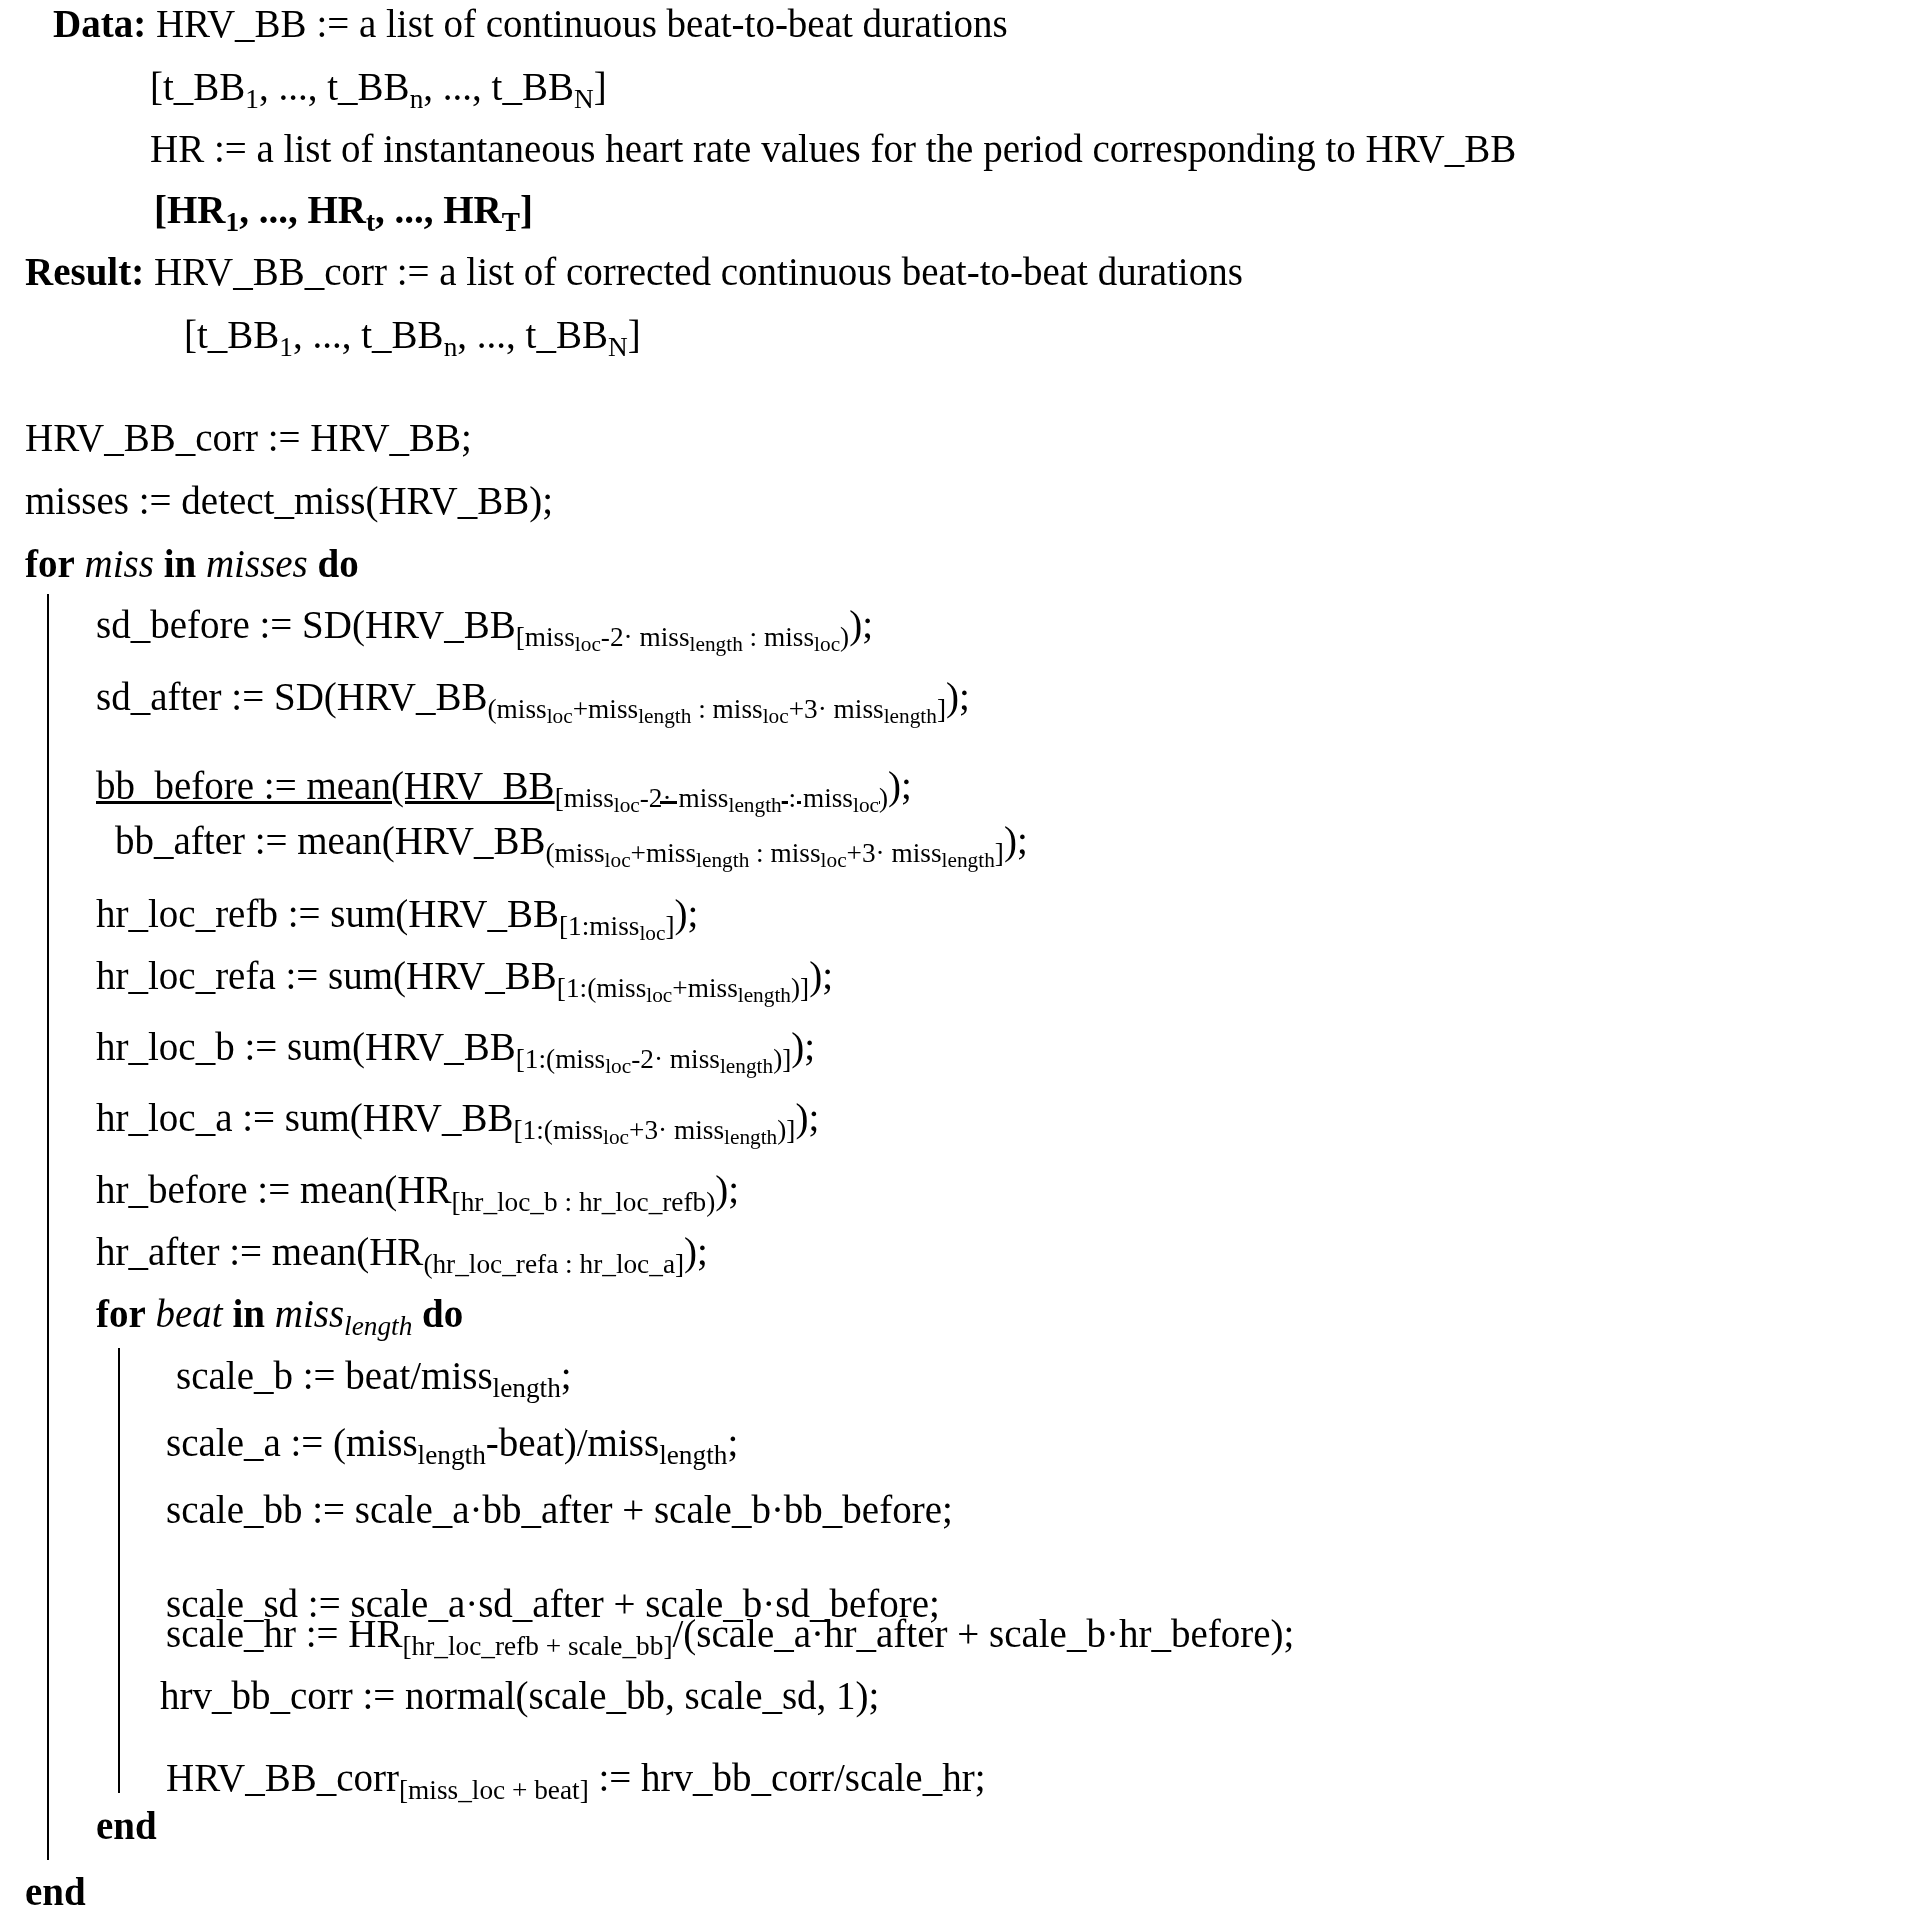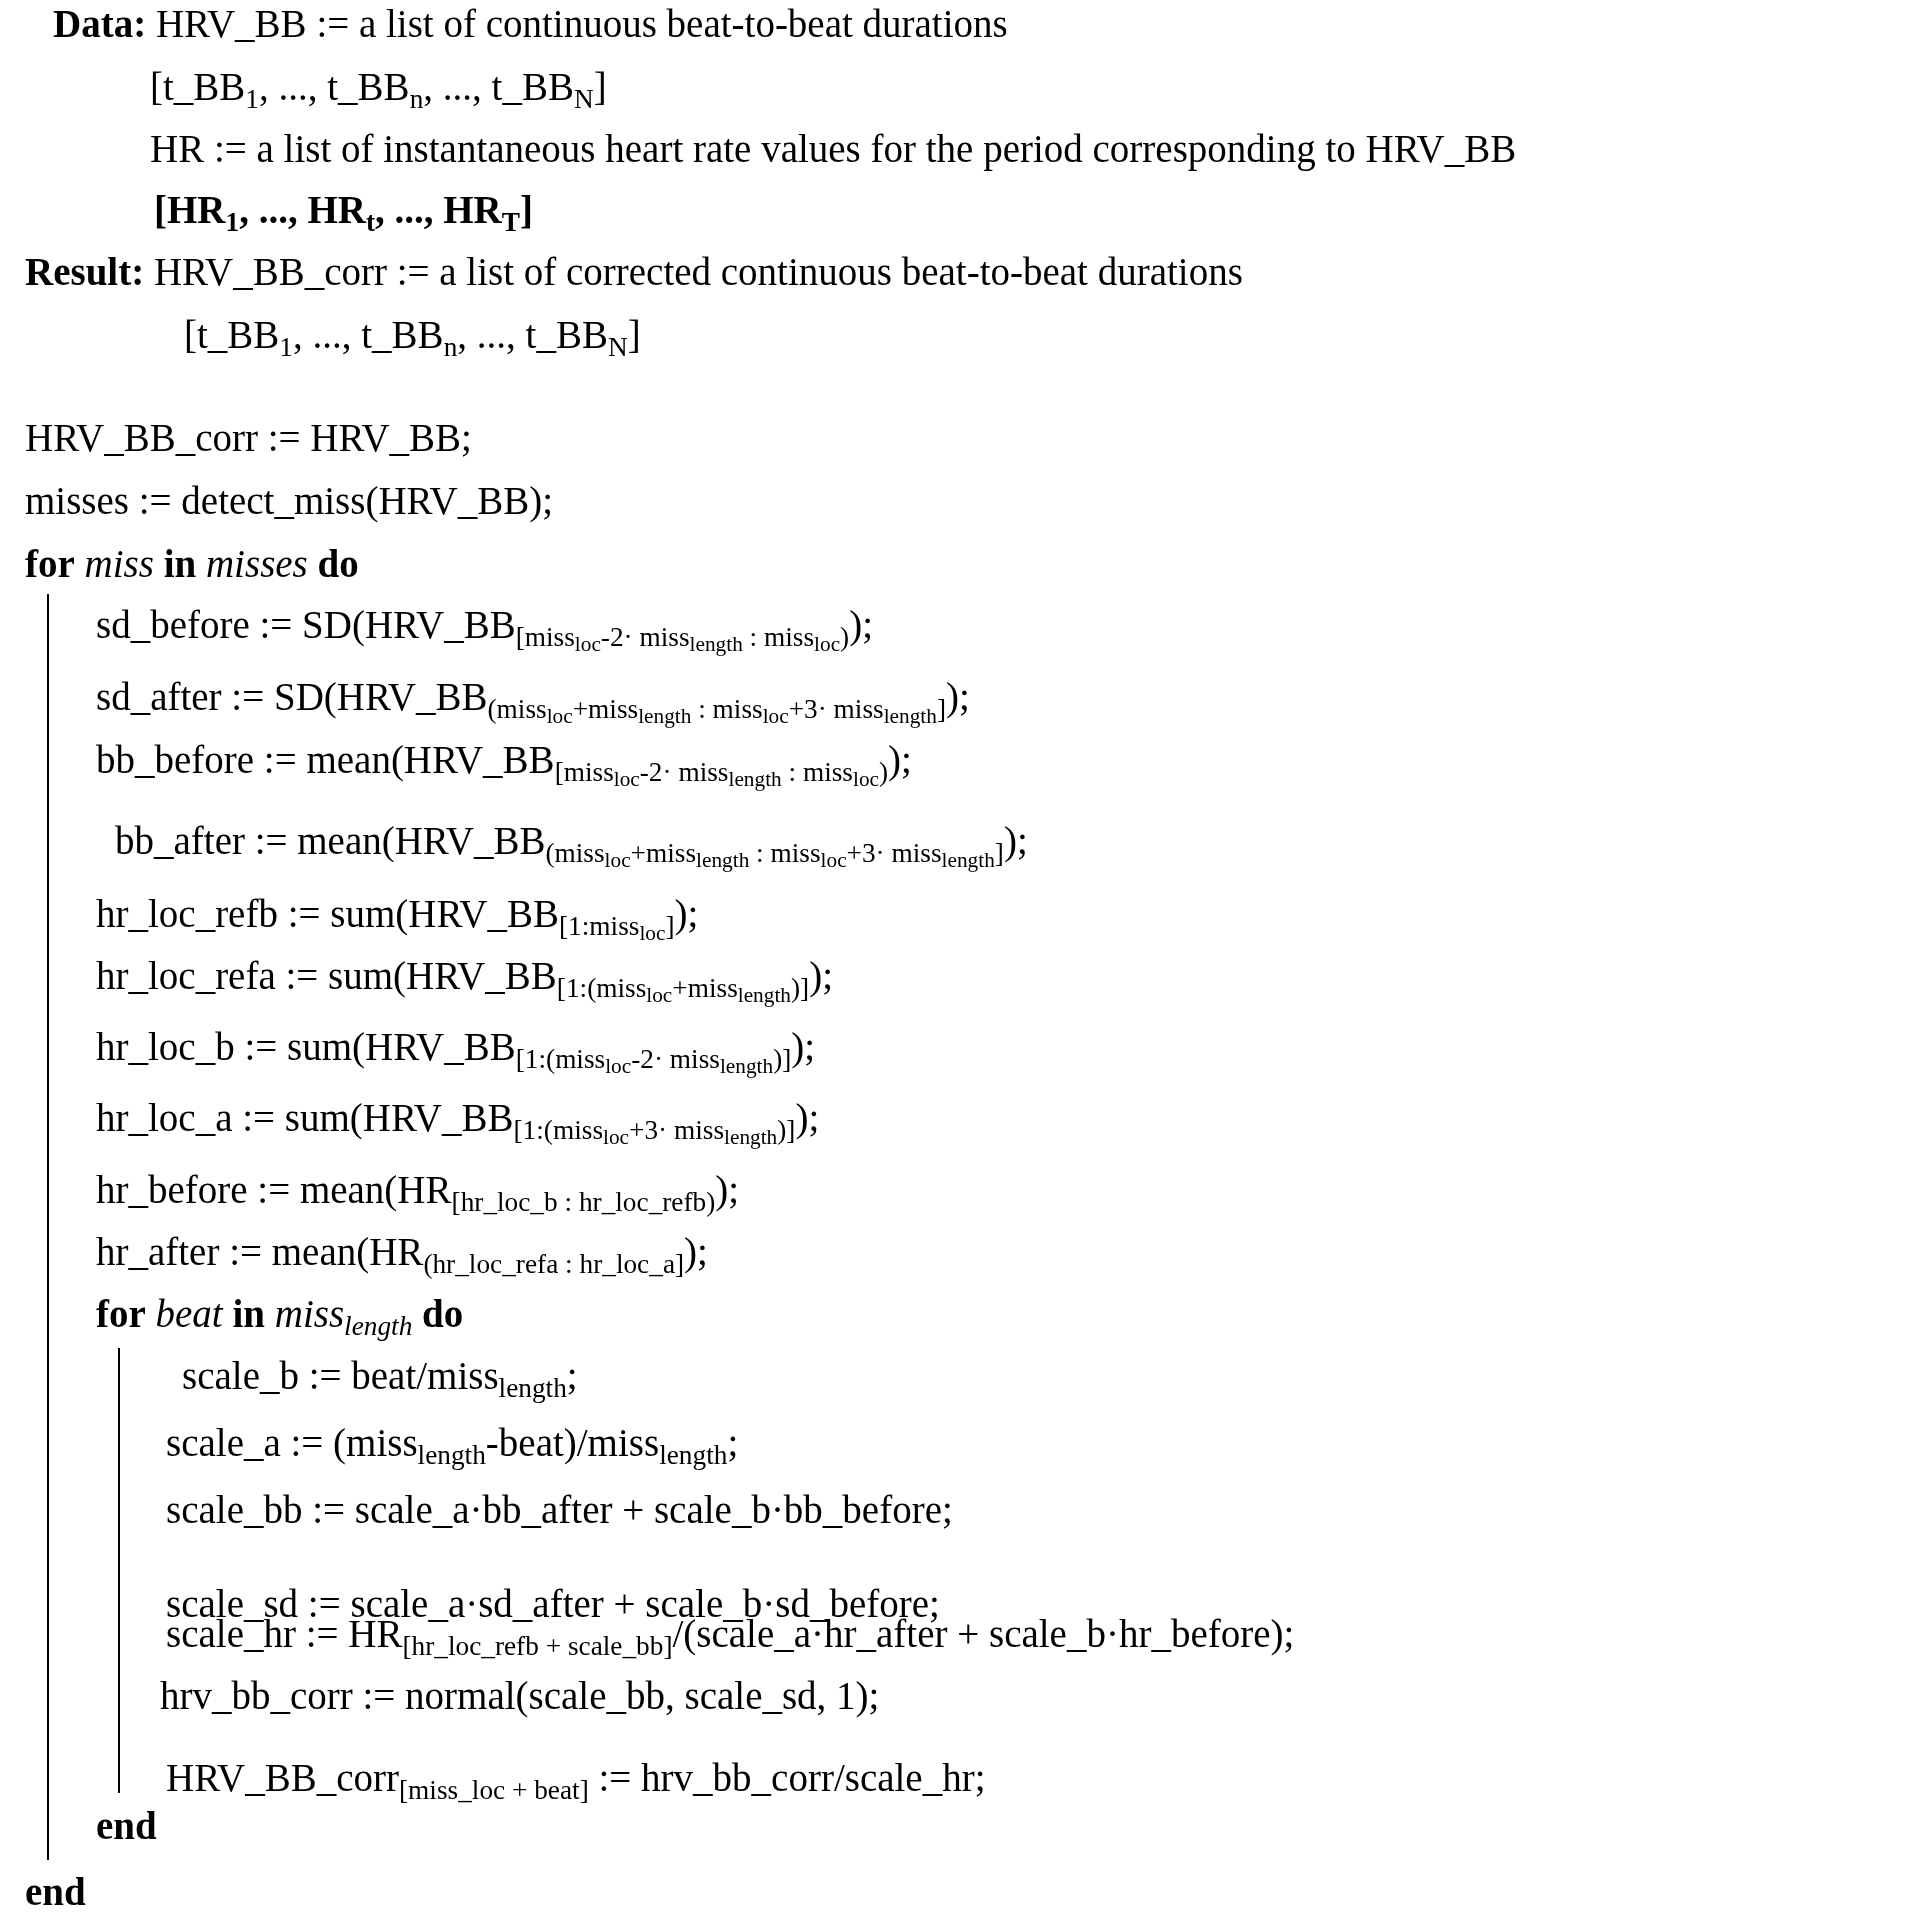--- a/index.html
+++ b/index.html
@@ -51,21 +51,21 @@
 </div>
 
 <div class="vbar" style="left:47px; top:594px; height:1266px;"></div>
 
 <div class="ln" style="left:96px; top:605px;">
   <span>sd_before := SD(HRV_BB</span><sub><span>[miss</span><sub>loc</sub><span>-2· miss</span><sub>length</sub><span> : miss</span><sub>loc</sub><span>)</span></sub><span>);</span>
 </div>
 <div class="ln" style="left:96px; top:677px;">
   <span>sd_after := SD(HRV_BB</span><sub><span>(miss</span><sub>loc</sub><span>+miss</span><sub>length</sub><span> : miss</span><sub>loc</sub><span>+3· miss</span><sub>length</sub><span>]</span></sub><span>);</span>
 </div>
-<div class="ln" style="left:96px; top:740px;">
+<div class="ln" style="left:96px; top:766px;text-decoration:underline;">
   <span>bb_before := mean(HRV_BB</span><sub><span>[miss</span><sub>loc</sub><span>-2· miss</span><sub>length</sub><span> : miss</span><sub>loc</sub><span>)</span></sub><span>);</span>
 </div>
 <div class="ln" style="left:96px; top:821px;margin-left:19px;">
   <span>bb_after := mean(HRV_BB</span><sub><span>(miss</span><sub>loc</sub><span>+miss</span><sub>length</sub><span> : miss</span><sub>loc</sub><span>+3· miss</span><sub>length</sub><span>]</span></sub><span>);</span>
 </div>
 <div class="ln" style="left:96px; top:894px;">
   <span>hr_loc_refb := sum(HRV_BB</span><sub><span>[1:miss</span><sub>loc</sub><span>]</span></sub><span>);</span>
 </div>
 <div class="ln" style="left:96px; top:956px;">
   <span>hr_loc_refa := sum(HRV_BB</span><sub><span>[1:(miss</span><sub>loc</sub><span>+miss</span><sub>length</sub><span>)]</span></sub><span>);</span>
@@ -85,21 +85,21 @@
 <div class="ln" style="left:96px; top:1294px;">
   <span class="b">for</span>
   <span class="i">beat</span>
   <span class="b">in</span>
   <span class="i">miss</span><sub class="i">length</sub>
   <span class="b">do</span>
 </div>
 
 <div class="vbar" style="left:118px; top:1348px; height:445px;"></div>
 
-<div class="ln" style="left:182px; top:1356px;">
+<div class="ln" style="left:176px; top:1356px;">
   <span>scale_b := beat/miss</span><sub>length</sub><span>;</span>
 </div>
 <div class="ln" style="left:166px; top:1423px;">
   <span>scale_a := (miss</span><sub>length</sub><span>-beat)/miss</span><sub>length</sub><span>;</span>
 </div>
 <div class="ln" style="left:166px; top:1490px;">scale_bb := scale_a·bb_after + scale_b·bb_before;</div>
 <div class="ln" style="left:166px; top:1552px;margin-top:32px;">scale_sd := scale_a·sd_after + scale_b·sd_before;</div>
 <div class="ln" style="left:166px; top:1614px;">
   <span>scale_hr := HR</span><sub>[hr_loc_refb + scale_bb]</sub><span>/(scale_a·hr_after + scale_b·hr_before);</span>
 </div>

